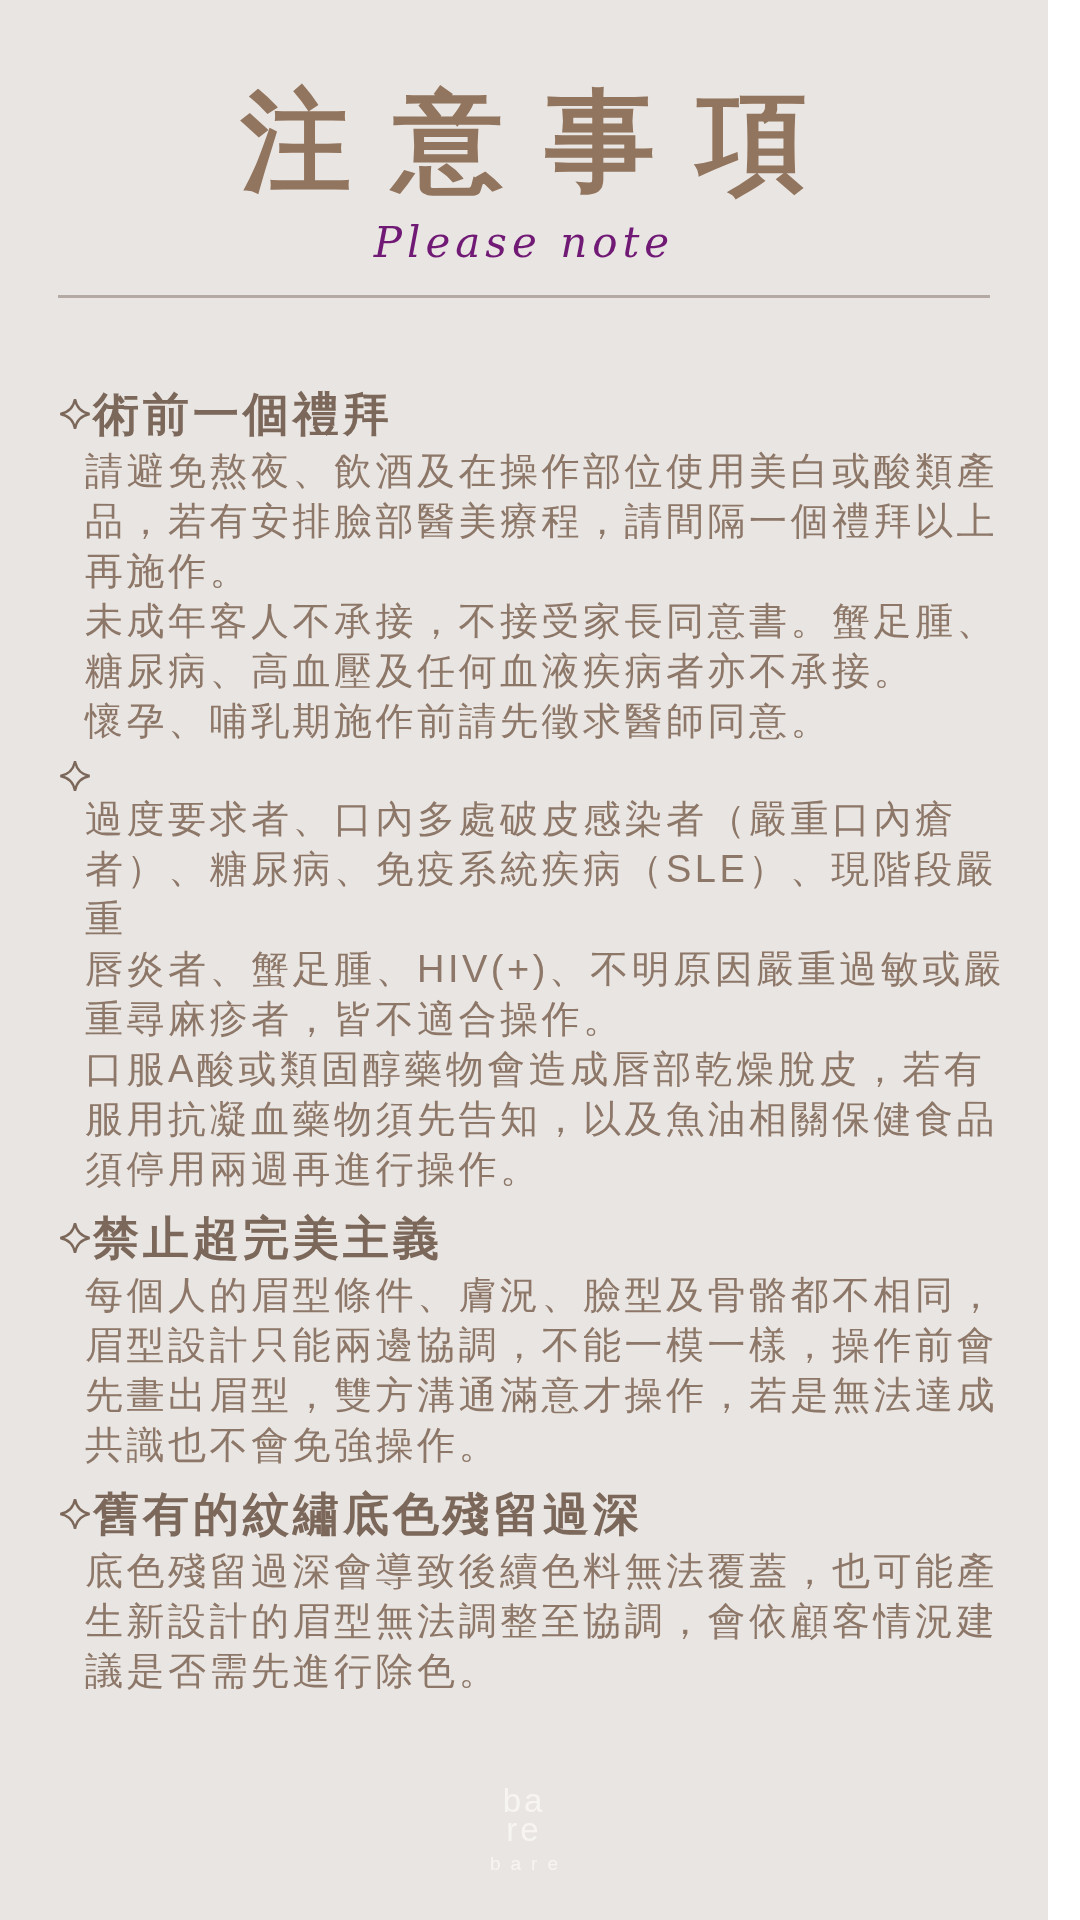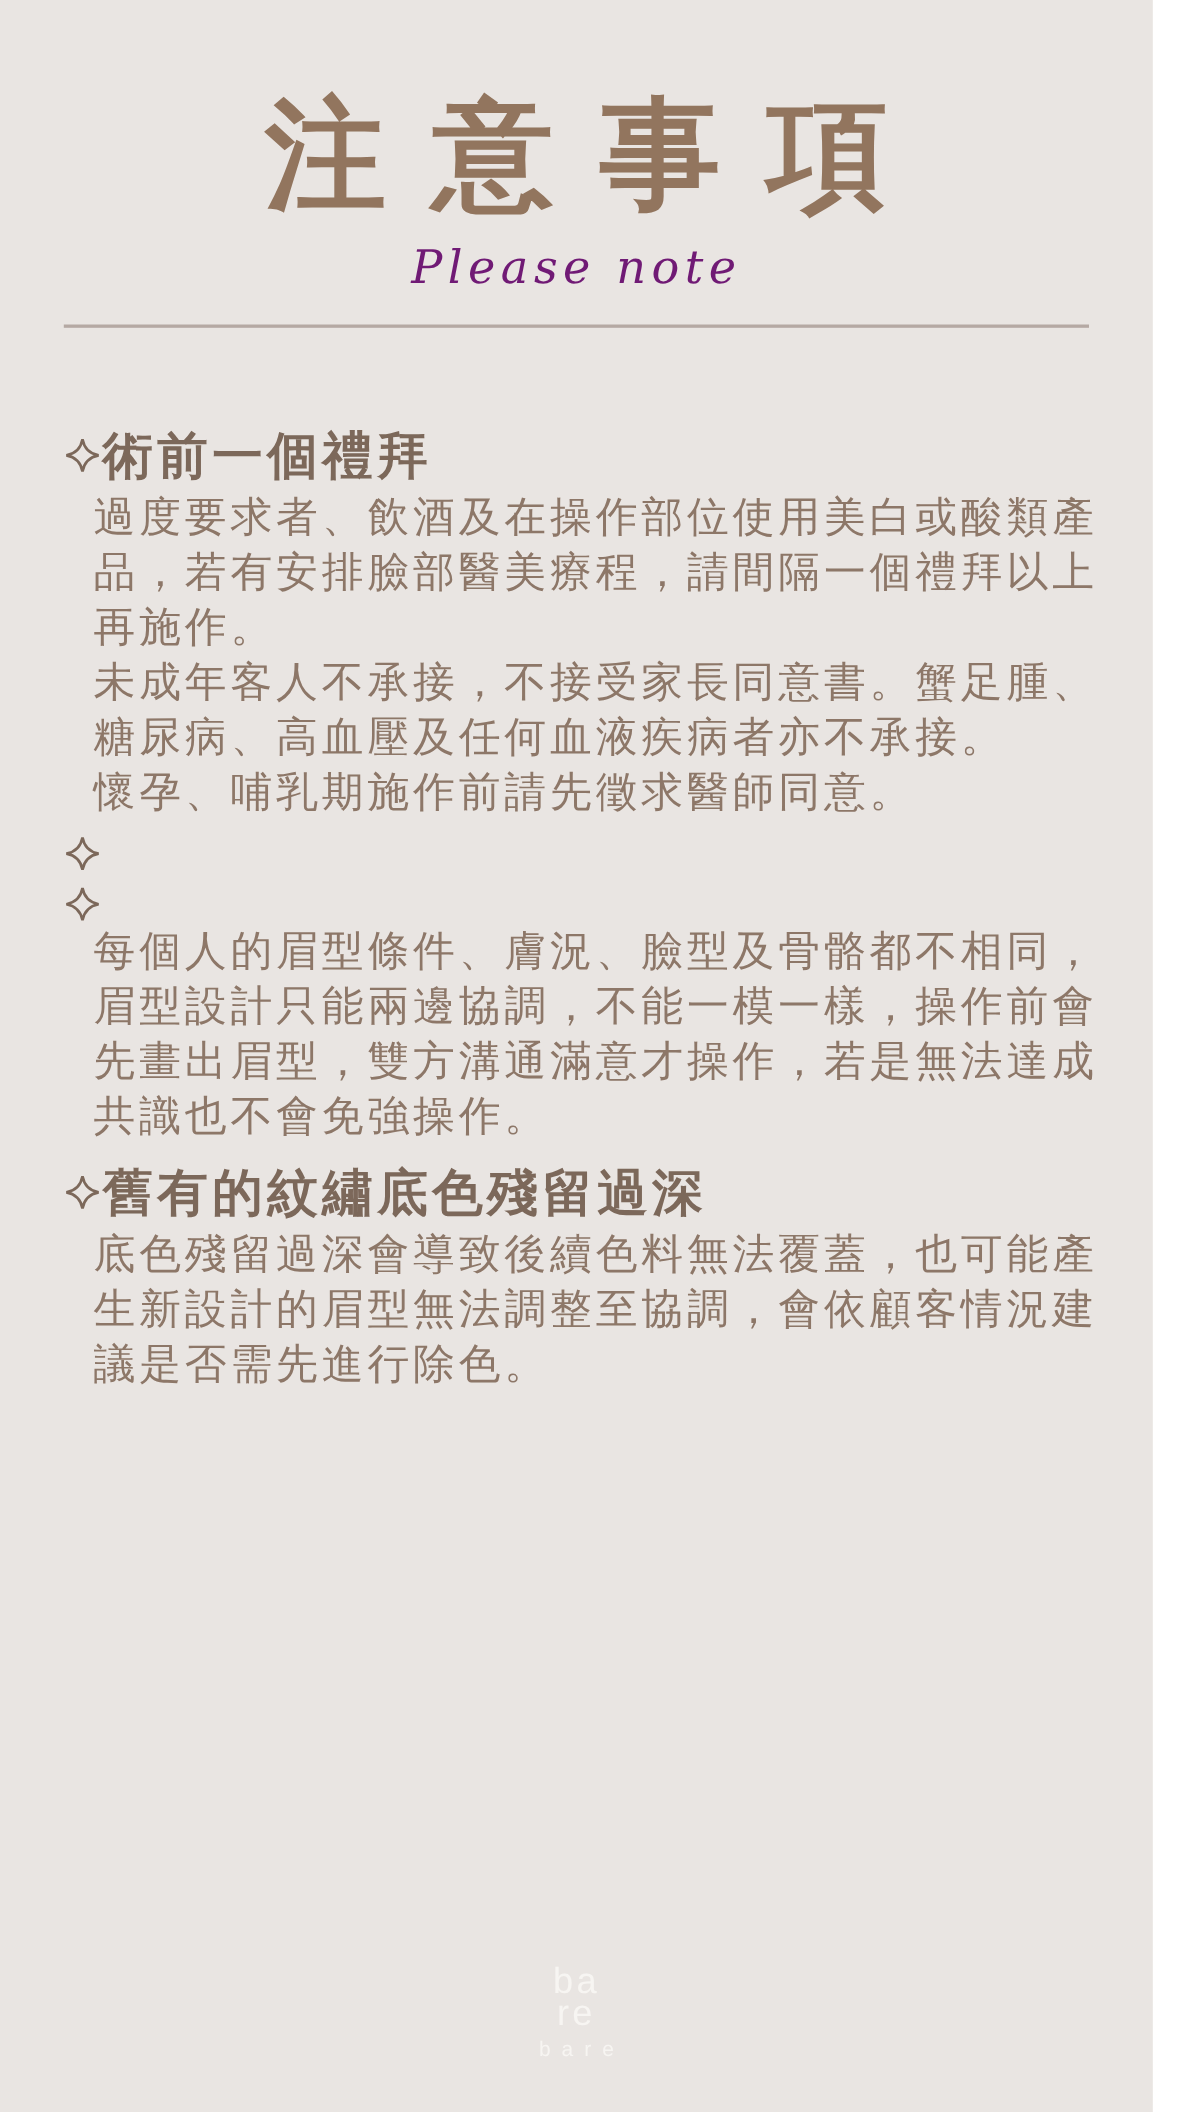--- a/index.html
+++ b/index.html
@@ -105,48 +105,56 @@
 
     <div class="section">
       <div class="section-heading">
         <span class="sparkle">
           <svg viewBox="0 0 24 24" width="32" height="32">
               <path d="M12 1 C13.2 7.5 16.5 10.8 23 12 C16.5 13.2 13.2 16.5 12 23 C10.8 16.5 7.5 13.2 1 12 C7.5 10.8 10.8 7.5 12 1 Z" fill="none" stroke="#7c685a" stroke-width="1.8"></path>
             </svg>
         </span>
         <span class="section-title">術前一個禮拜</span>
       </div>
-      <p class="section-body">過度要求者、飲酒及在操作部位使用美白或酸類產
+      <p class="section-body">請避免熬夜、飲酒及在操作部位使用美白或酸類產
 品，若有安排臉部醫美療程，請間隔一個禮拜以上
 再施作。</p>
     </div>
 
     <div class="section">
       <p class="section-body">未成年客人不承接，不接受家長同意書。蟹足腫、
 糖尿病、高血壓及任何血液疾病者亦不承接。
 懷孕、哺乳期施作前請先徵求醫師同意。</p>
     </div>
 
     <div class="section">
       <div class="section-heading">
         <span class="sparkle">
           <svg viewBox="0 0 24 24" width="32" height="32">
               <path d="M12 1 C13.2 7.5 16.5 10.8 23 12 C16.5 13.2 13.2 16.5 12 23 C10.8 16.5 7.5 13.2 1 12 C7.5 10.8 10.8 7.5 12 1 Z" fill="none" stroke="#7c685a" stroke-width="1.8"></path>
             </svg>
         </span>
       </div>
+      <p class="section-body">過度要求者、口內多處破皮感染者（嚴重口內瘡
+者）、糖尿病、免疫系統疾病（SLE）、現階段嚴重
+唇炎者、蟹足腫、HIV(+)、不明原因嚴重過敏或嚴
+重尋麻疹者，皆不適合操作。
+口服A酸或類固醇藥物會造成唇部乾燥脫皮，若有
+服用抗凝血藥物須先告知，以及魚油相關保健食品
+須停用兩週再進行操作。</p>
     </div>
 
     <div class="section">
       <div class="section-heading">
         <span class="sparkle">
           <svg viewBox="0 0 24 24" width="32" height="32">
               <path d="M12 1 C13.2 7.5 16.5 10.8 23 12 C16.5 13.2 13.2 16.5 12 23 C10.8 16.5 7.5 13.2 1 12 C7.5 10.8 10.8 7.5 12 1 Z" fill="none" stroke="#7c685a" stroke-width="1.8"></path>
             </svg>
         </span>
+        <span class="section-title">禁止超完美主義</span>
       </div>
       <p class="section-body">每個人的眉型條件、膚況、臉型及骨骼都不相同，
 眉型設計只能兩邊協調，不能一模一樣，操作前會
 先畫出眉型，雙方溝通滿意才操作，若是無法達成
 共識也不會免強操作。</p>
     </div>
 
     <div class="section">
       <div class="section-heading">
         <span class="sparkle">

